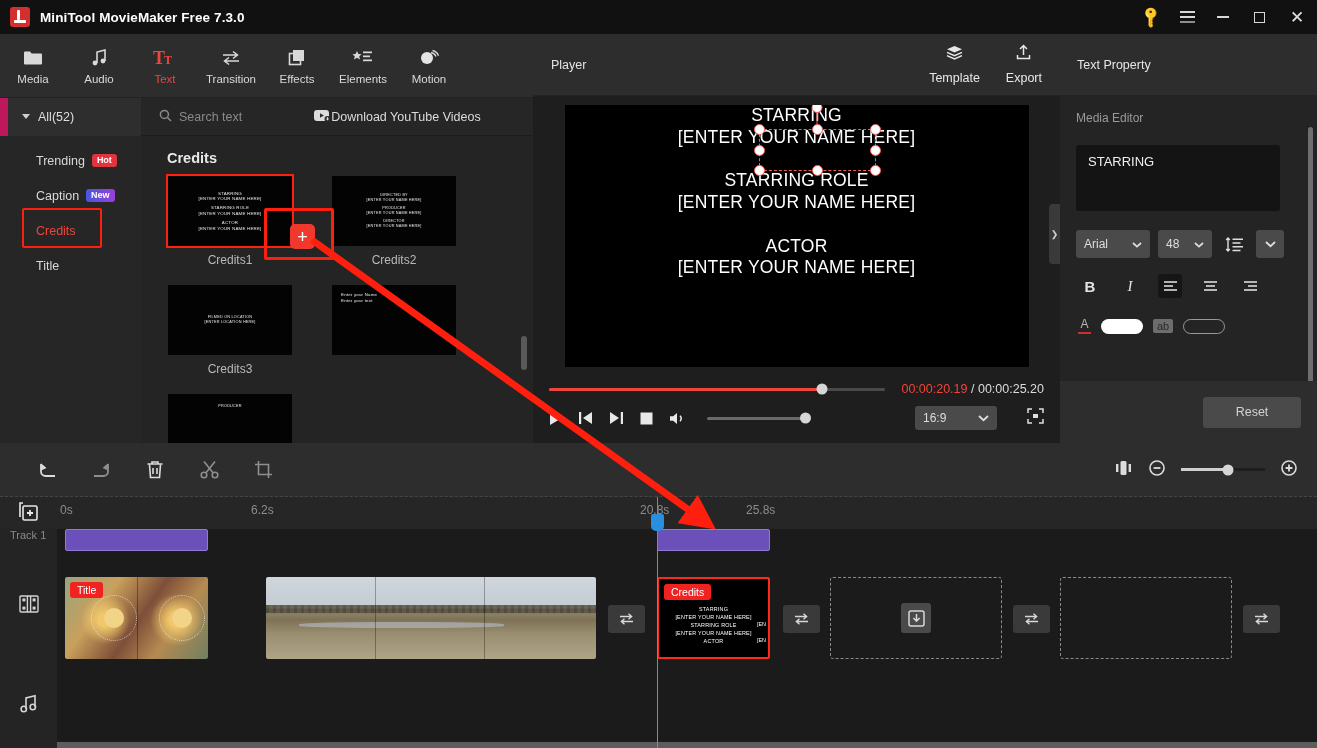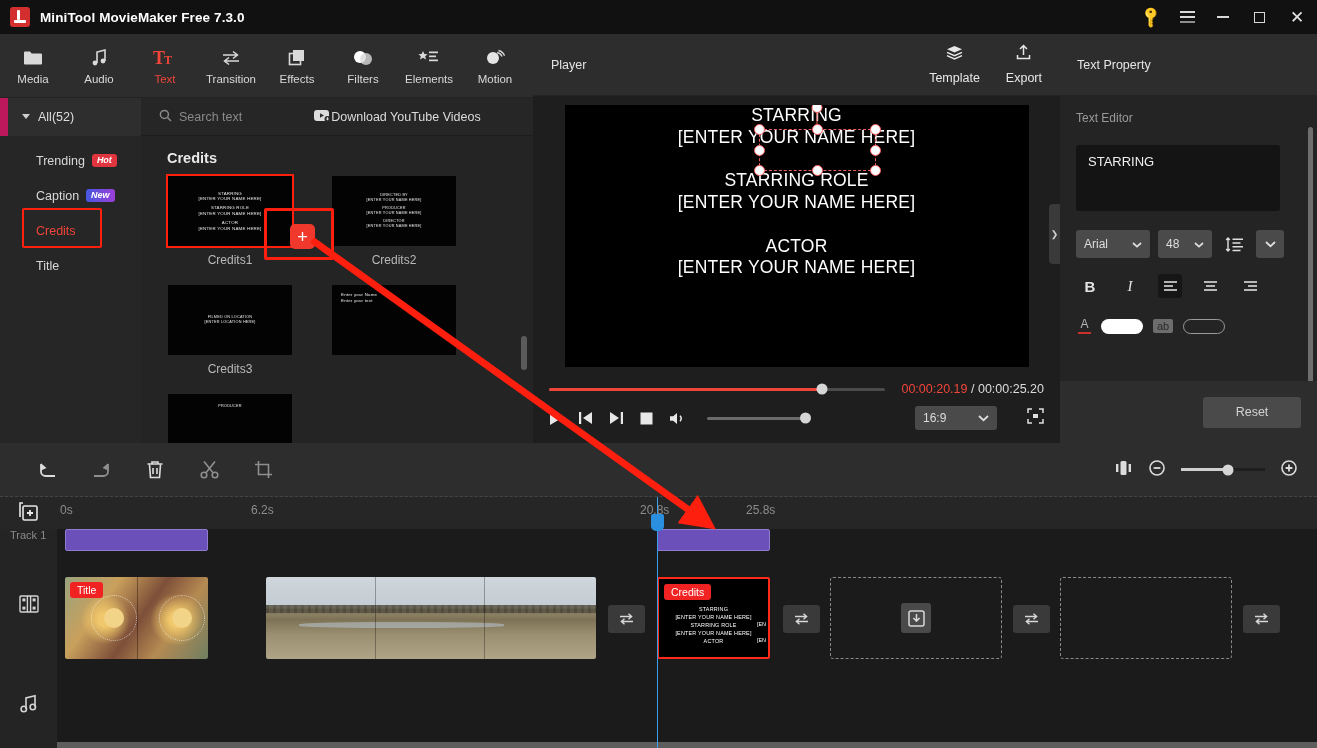--- a/index.html
+++ b/index.html
@@ -88,21 +88,21 @@
   
   .cats {
     position: absolute; top: 136px; left: 0; width: 141px; height: 307px;
     background: #262626;
   }
   .cat {
     height: 35px; display: flex; align-items: center; padding-left: 36px;
     font-size: 12.5px; color: #d9d9d9; position: relative;
   }
   .cat .badge {
-    font-size: 9px; font-style: italic; font-weight: bold; color: #fff;
+    font-size: 9px; font-weight: bold; color: #fff;
     padding: 1px 5px 2px; border-radius: 3px; margin-left: 7px;
   }
   .badge.hot { background: #e0353f; }
   .badge.new { background: linear-gradient(90deg,#4657e0,#9b3fd8); }
   .cat.selected {
     color: #f0453a;
   }
   .cat-highlight {
     position: absolute; left: 22px; top: 208px; width: 80px; height: 40px;
     border: 2.5px solid #ff1f0f; border-radius: 2px; pointer-events: none;
@@ -454,29 +454,20 @@
       <span>Transition</span>
     </div>
     <div class="tool">
       <span class="ic">
         <svg width="21" height="19" viewBox="0 0 21 19">
             <rect x="6" y="2" width="11" height="11" fill="#d9d9d9"></rect>
             <rect x="2.5" y="5.5" width="11" height="11" fill="none" stroke="#d9d9d9" stroke-width="1.6"></rect>
           </svg>
       </span>
       <span>Effects</span>
-    </div>
-    <div class="tool">
-      <span class="ic">
-        <svg width="20" height="18" viewBox="0 0 20 18">
-            <circle cx="7" cy="8" r="6" fill="#ffffff"></circle>
-            <circle cx="13" cy="10" r="6" fill="#d9d9d9" opacity=".8"></circle>
-          </svg>
-      </span>
-      <span>Filters</span>
     </div>
     <div class="tool">
       <span class="ic">
         <svg width="22" height="17" viewBox="0 0 22 17">
           <path d="M5 2l1.4 3 3.2.3-2.4 2 .8 3.1L5 8.8 2 10.4l.8-3.1-2.4-2 3.2-.3z" fill="#d9d9d9"></path>
           <rect x="11" y="2.5" width="9" height="1.7" fill="#d9d9d9"></rect>
           <rect x="11" y="6.5" width="7" height="1.7" fill="#d9d9d9"></rect>
           <rect x="11" y="10.5" width="9" height="1.7" fill="#d9d9d9"></rect>
         </svg>
       </span>
@@ -720,21 +711,21 @@
     </div>
 
     <div class="collapse-tab">❯</div>
   </div>
 
   <div class="rightpanel">
     <div class="rp-head">
       <div class="rp-title">Text Property</div>
     </div>
     <div class="rp-body">
-      <div class="rp-sub">Text Editor</div>
+      <div class="rp-sub">Media Editor</div>
       <div class="text-area">STARRING</div>
 
       <div class="font-row">
         <div class="selbox sb-font">
           <span>Arial</span>
           <span>
             <svg width="10" height="6" viewBox="0 0 10 6" fill="none" stroke="#dedede" stroke-width="1.7">
                 <path d="M1 1l4 3.6L9 1"></path>
               </svg>
           </span>

